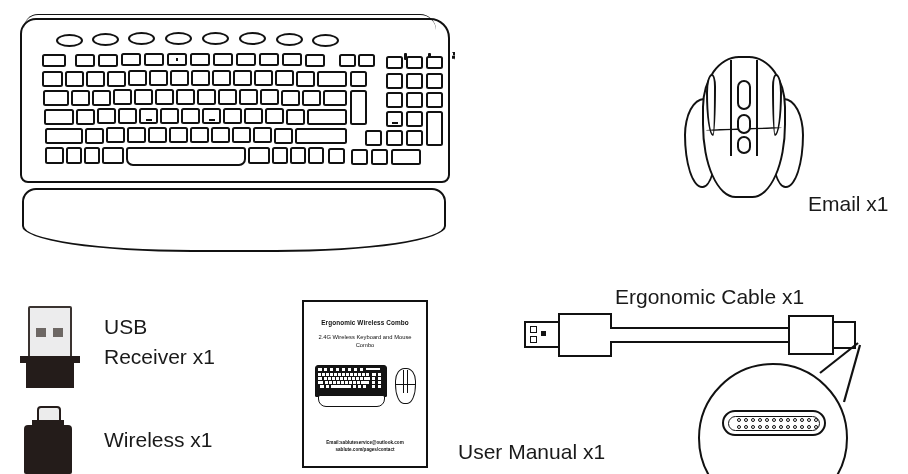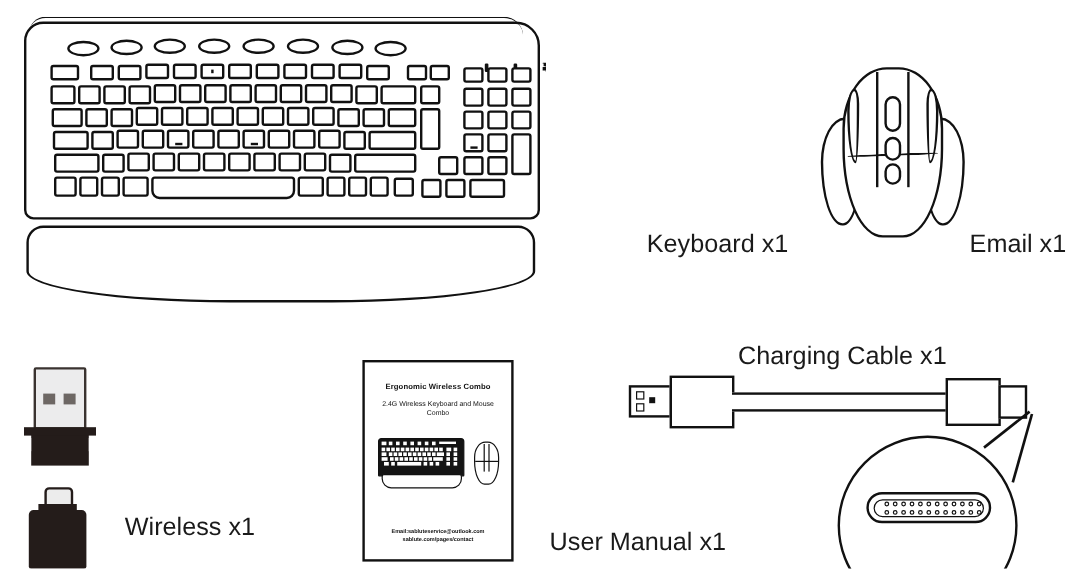--- a/index.html
+++ b/index.html
@@ -700,26 +700,27 @@
       <div class="mini-mouse-v"></div>
       <div class="mini-mouse-h"></div>
 
       <div class="manual-footer">
         <div>Email:sabluteservice@outlook.com</div>
         <div>sablute.com/pages/contact</div>
       </div>
     </div>
   </div>
 
-  <div class="abs label lbl-lg" id="label-keyboard">Keyboard x1</div>
 
   <div class="abs label lbl-lg" id="label-mouse">Email x1</div>
 
   <div class="abs" id="label-usb-receiver">
+    <div class="label lbl-lg">USB</div>
+    <div class="label lbl-lg" style="margin-top:6px;">Receiver x1</div>
   </div>
 
   <div class="abs label lbl-lg" id="label-adapter">Wireless x1</div>
 
-  <div class="abs label lbl-lg" id="label-charging-cable">Charging Cable x1</div>
+  <div class="abs label lbl-lg" id="label-charging-cable">Ergonomic Cable x1</div>
 
   <div class="abs label lbl-lg" id="label-user-manual">User Manual x1</div>
 
 </div>
 
 </body></html>

